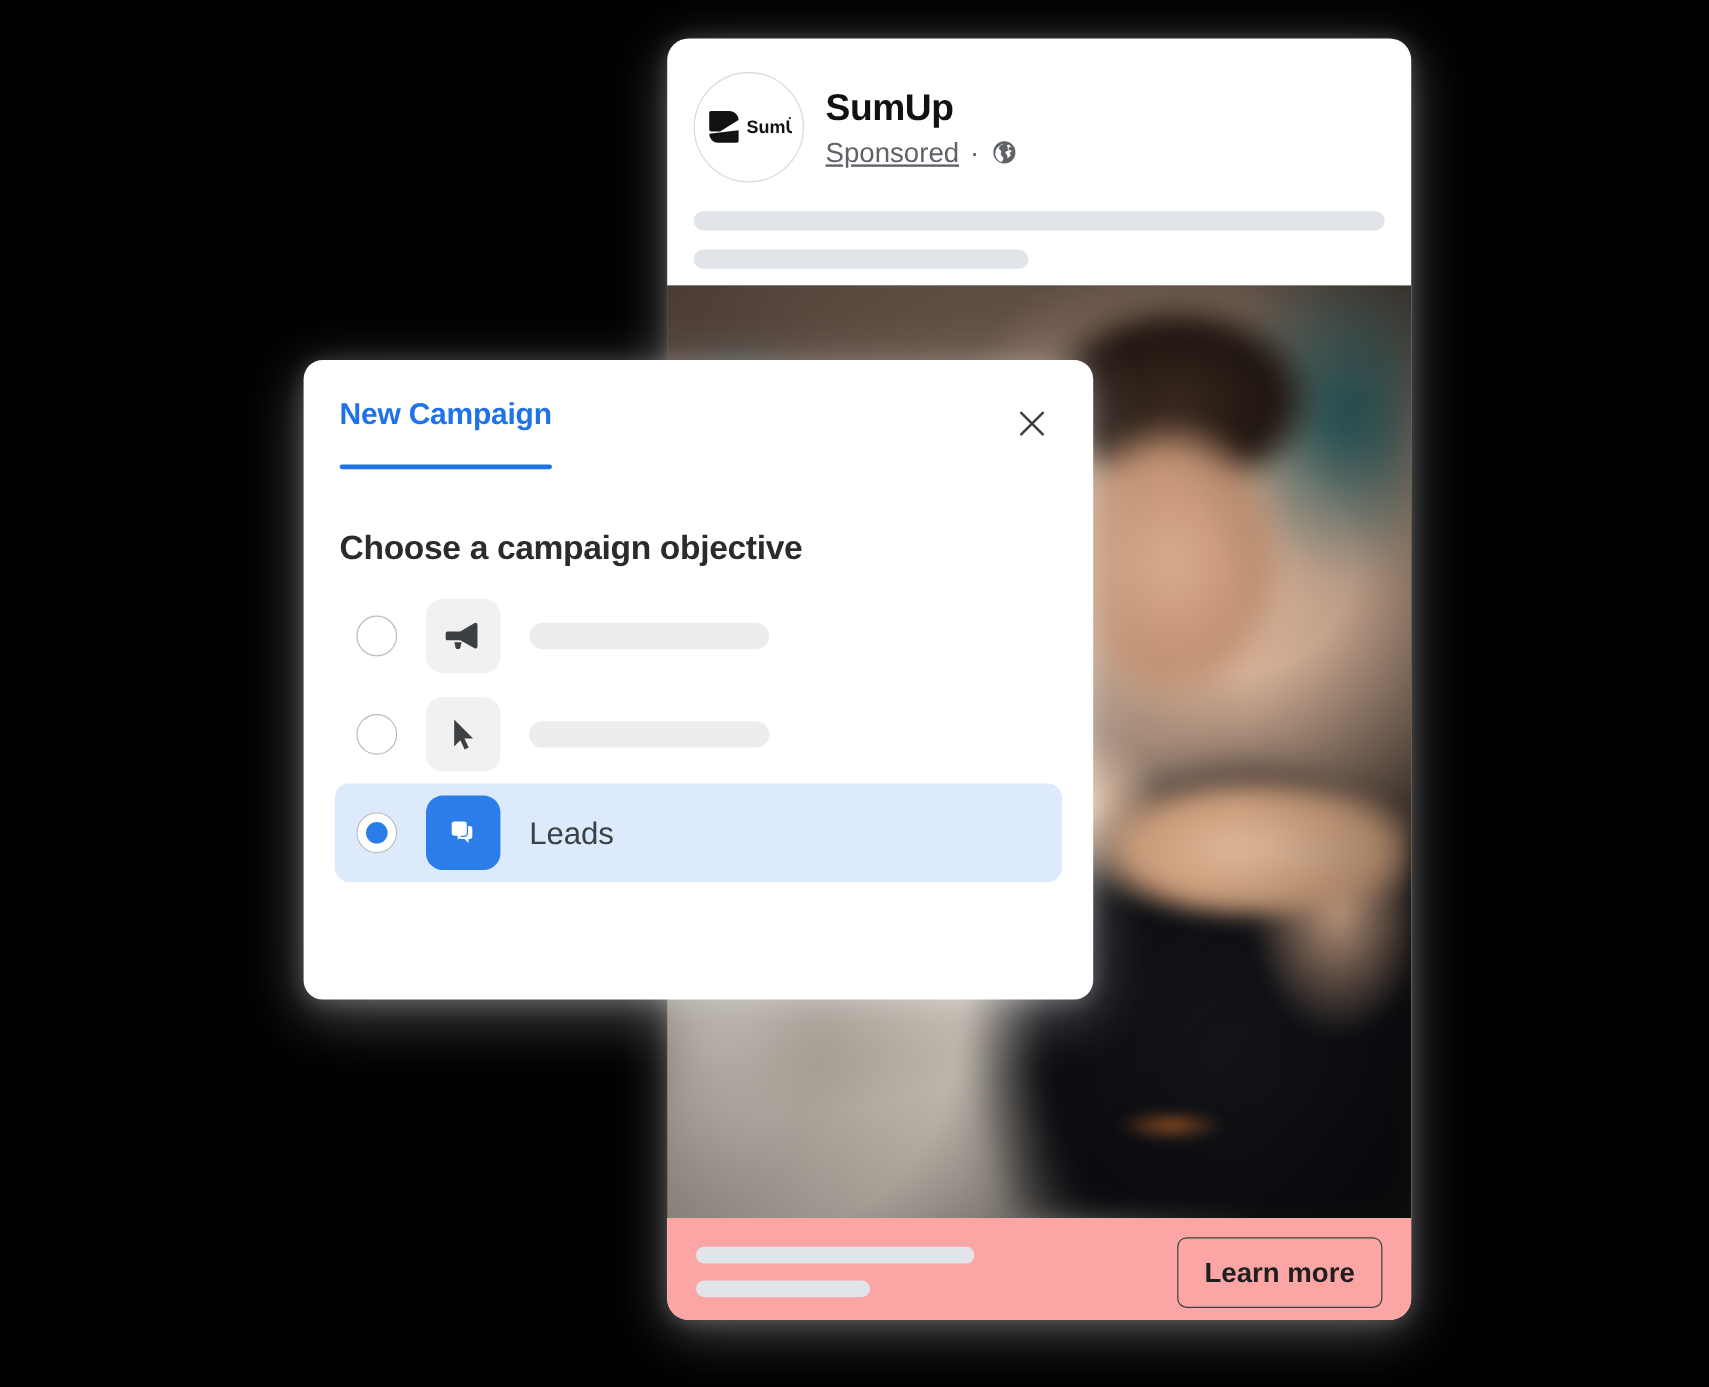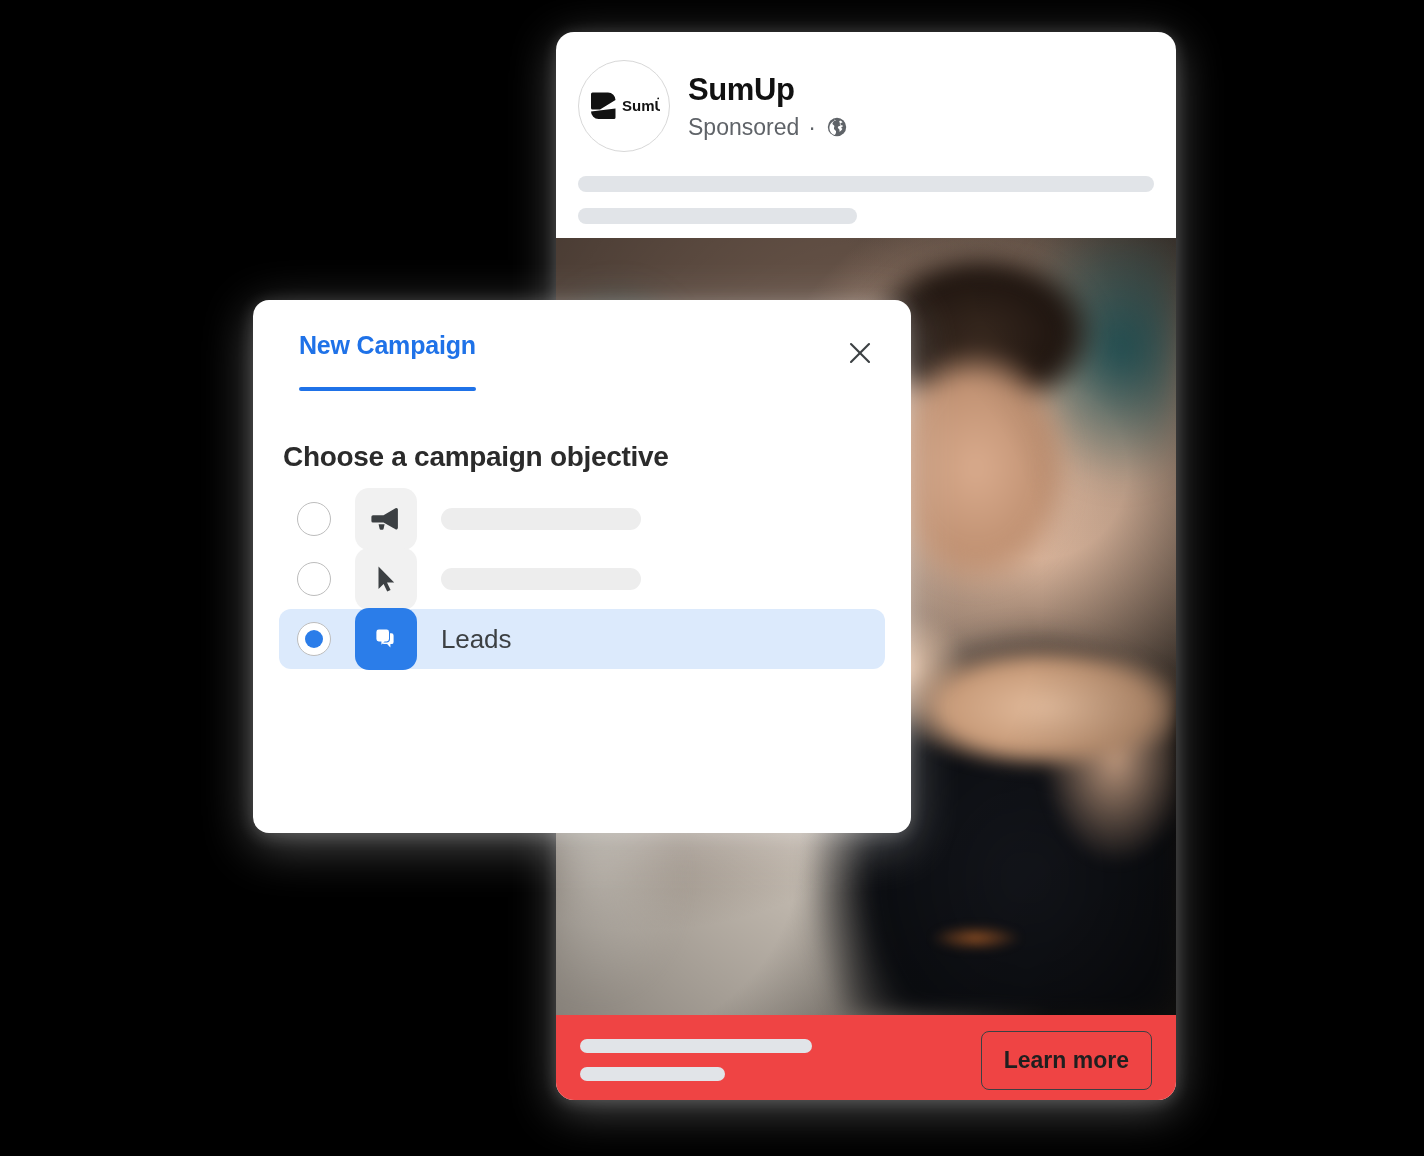--- a/index.html
+++ b/index.html
@@ -68,20 +68,21 @@
   .sponsor-row {
     display: flex;
     align-items: center;
     gap: 9px;
     margin-top: 6px;
   }
   .sponsor-text {
     font-size: 23px;
     color: #5f6368;
     line-height: 1.2;
+    text-decoration: underline;
   }
   .sponsor-dot {
     color: #5f6368;
     font-size: 23px;
     line-height: 1;
   }
   .globe-icon { display: block; }
 
   
   .ad-body { padding: 24px 22px 14px 22px; }
@@ -160,21 +161,21 @@
     background: radial-gradient(ellipse 120px 170px at 40px 640px, rgba(236,229,219,0.85) 0%, rgba(236,229,219,0) 72%);
     filter: blur(12px);
   }
   .photo-vignette {
     background: radial-gradient(ellipse at 50% 45%, rgba(0,0,0,0) 40%, rgba(0,0,0,0.35) 100%);
   }
 
   
   .ad-footer {
     height: 90px;
-    background: #ef4444;
+    background: #fca5a5;
     display: flex;
     align-items: center;
     justify-content: space-between;
     padding: 0 24px;
   }
   .footer-skels { flex: 1; padding-right: 20px; }
   .fskel {
     height: 14px;
     border-radius: 7px;
     background: #e1e4e8;
@@ -208,21 +209,20 @@
                 0 3px 18px rgba(255,255,255,0.2);
     overflow: hidden;
   }
 
   .dlg-head {
     position: relative;
     padding: 30px 30px 0 30px;
     display: flex;
     align-items: flex-start;
     justify-content: space-between;
-    margin-left: 16px;
   }
 
   .tab-wrap { display: inline-block; }
   .tab-label {
     font-size: 25px;
     font-weight: bold;
     color: #1f72e8;
     letter-spacing: -0.2px;
     line-height: 1.2;
     cursor: pointer;
@@ -252,21 +252,21 @@
     margin-top: 50px;
     letter-spacing: -0.3px;
   }
 
   .options { padding: 16px 26px 0 26px; }
 
   .option-row {
     display: flex;
     align-items: center;
     gap: 24px;
-    height: 60px;
+    height: 82px;
     padding: 0 18px;
     border-radius: 12px;
     cursor: pointer;
   }
   .option-row.selected { background: #dceafc; }
 
   .radio {
     width: 34px;
     height: 34px;
     min-width: 34px;

